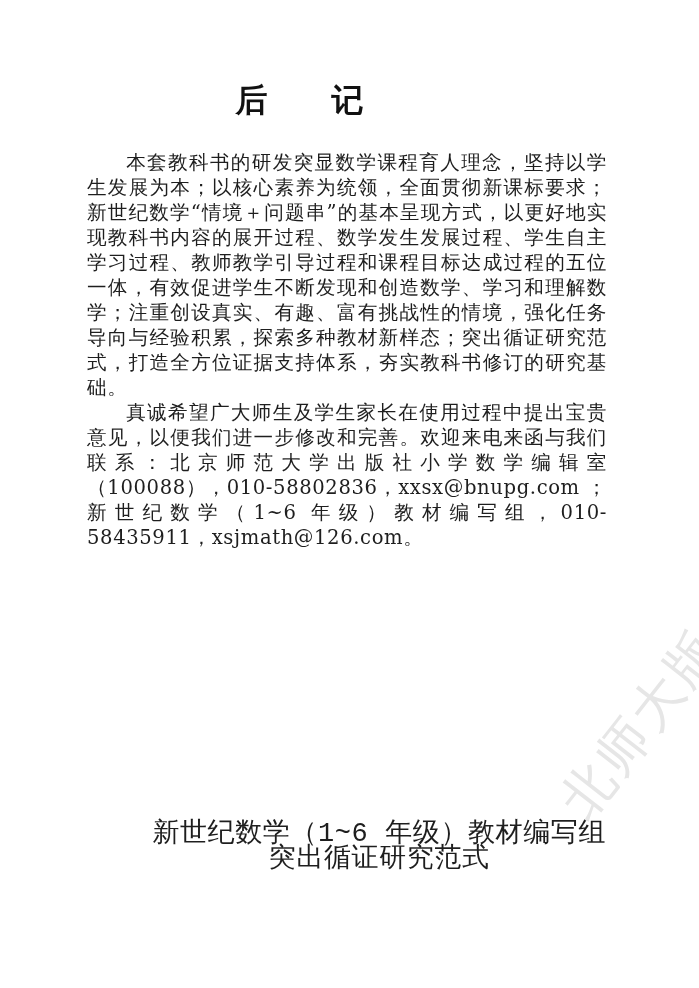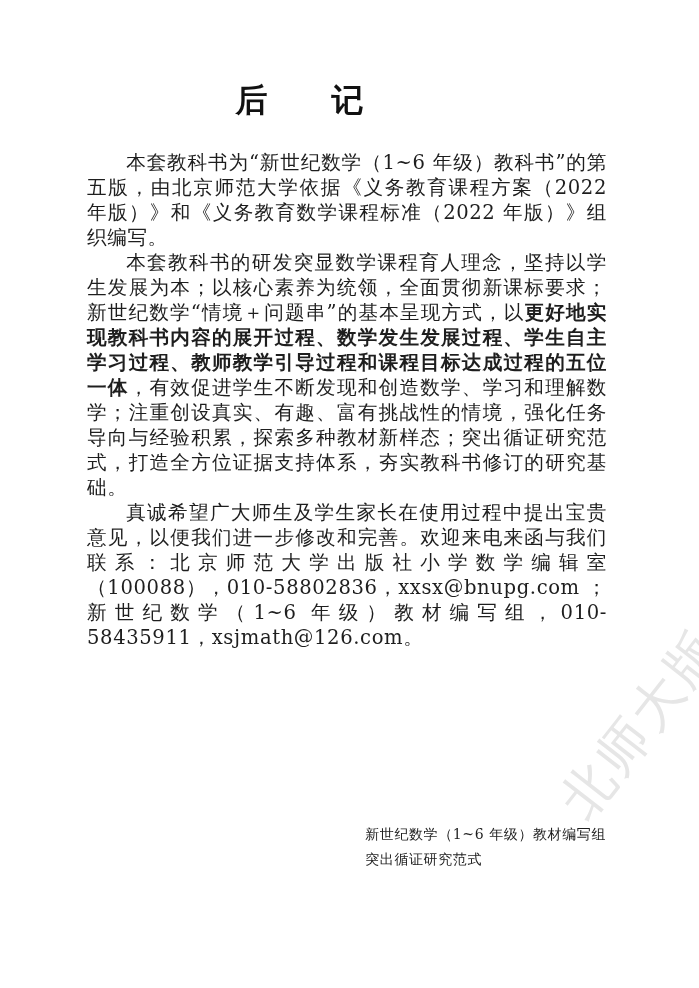--- a/index.html
+++ b/index.html
@@ -51,30 +51,31 @@
       line-height: 25px;
       text-align: justify;
       text-justify: inter-character;
       letter-spacing: 0.6px;
     }
     .para {
       margin: 0;
       text-indent: 2em;
     }
     .para b {
-      font-weight: bold;
+      font-weight: normal;
     }
     .signature {
       position: absolute;
       top: 822px;
       right: 93px;
-      text-align: left;
-      font-size: 14px;
+      text-align: center;
+      font-size: 27px;
       line-height: 25px;
       letter-spacing: 0.6px;
+      font-family: Liberation Mono, monospace;
     }
     .sig-line {
       display: block;
     }
     .watermark {
       position: absolute;
       left: 545px;
       top: 790px;
       width: 200px;
       height: 200px;
@@ -97,23 +98,20 @@
 <body>
 
 <div class="page">
 
   <div class="title">
     <span class="t-char">后</span><span class="t-gap"></span><span class="t-char">记</span>
   </div>
 
   <div class="body-text">
     <p class="para">
-      <span>本套教科书为“新世纪数学（1~6 年级）教科书”的第五版，由北京师范大学依据《义务教育课程方案（2022 年版）》和《义务教育数学课程标准（2022 年版）》组织编写。</span>
-    </p>
-    <p class="para">
       <span>本套教科书的研发突显数学课程育人理念，坚持以学生发展为本；以核心素养为统领，全面贯彻新课标要求；新世纪数学“情境＋问题串”的基本呈现方式，以</span><b>更好地实现教科书内容的展开过程、数学发生发展过程、学生自主学习过程、教师教学引导过程和课程目标达成过程的五位一体</b><span>，有效促进学生不断发现和创造数学、学习和理解数学；注重创设真实、有趣、富有挑战性的情境，强化任务导向与经验积累，探索多种教材新样态；突出循证研究范式，打造全方位证据支持体系，夯实教科书修订的研究基础。</span>
     </p>
     <p class="para">
       <span>真诚希望广大师生及学生家长在使用过程中提出宝贵意见，以便我们进一步修改和完善。欢迎来电来函与我们联系：北京师范大学出版社小学数学编辑室（100088），010-58802836，xxsx@bnupg.com ；新世纪数学（1~6 年级）教材编写组，010-58435911，xsjmath@126.com。</span>
     </p>
   </div>
 
   <div class="signature">
     <span class="sig-line">新世纪数学（1~6 年级）教材编写组</span>
     <span class="sig-line">突出循证研究范式</span>

